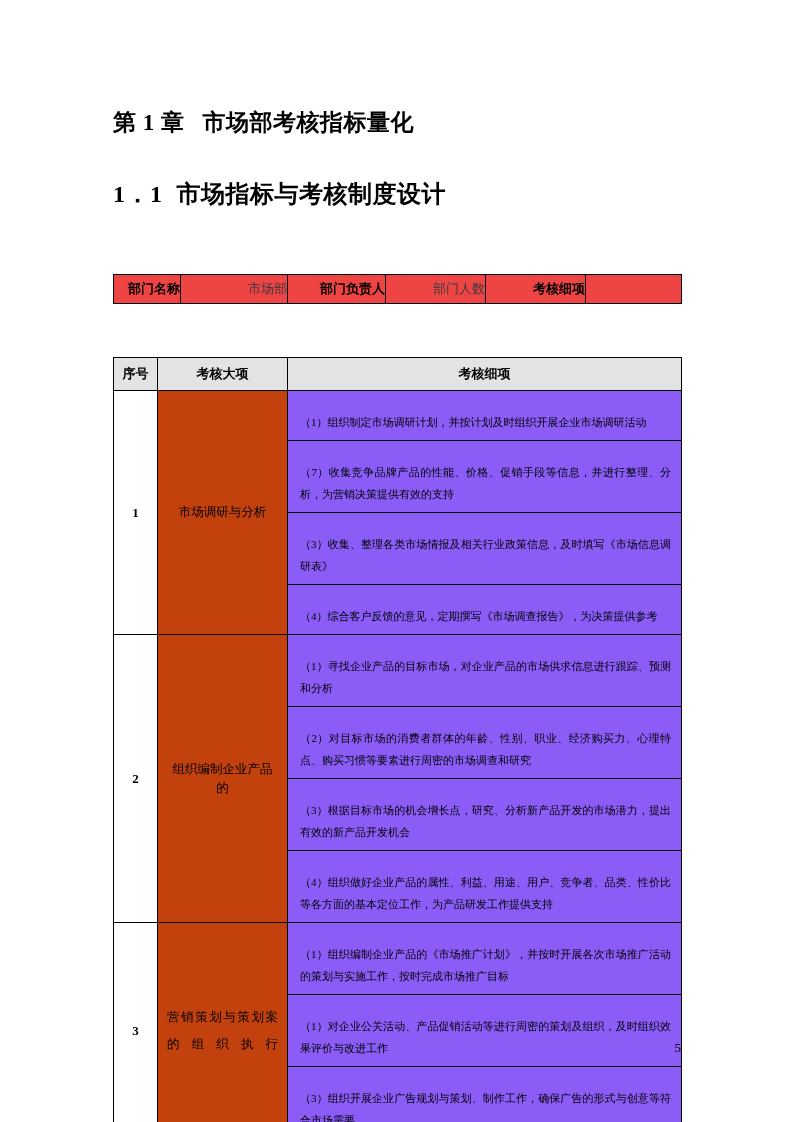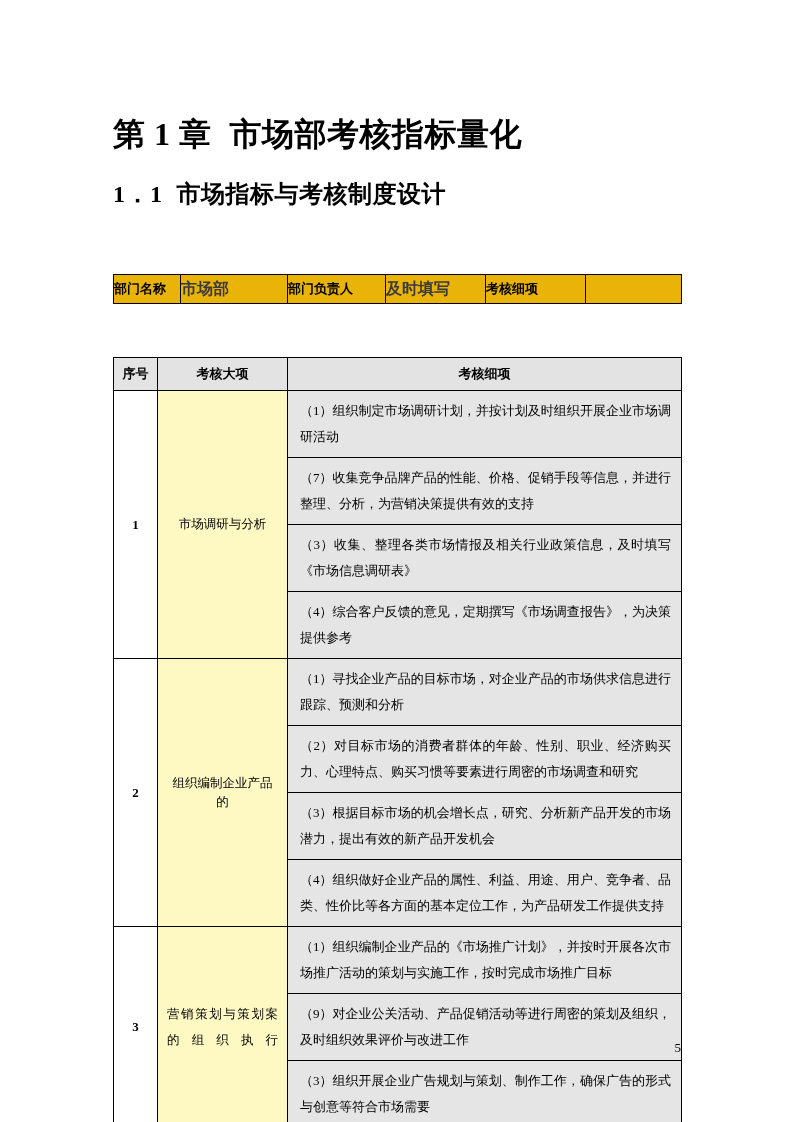--- a/index.html
+++ b/index.html
@@ -23,21 +23,21 @@
     width: 793px;
     height: 1122px;
     padding: 0;
   }
 
   
   .h-chapter {
     position: absolute;
     left: 113px;
     top: 94px;
-    font-size: 32px;
+    font-size: 23px;
     font-weight: bold;
     letter-spacing: 0.5px;
     white-space: nowrap;
     line-height: 1.2;
   }
   .h-chapter .gap { display: inline-block; width: 18px; }
 
   .h-section {
     position: absolute;
     left: 113px;
@@ -75,32 +75,31 @@
 
   
   .info-table {
     position: absolute;
     left: 113px;
     top: 274px;
     width: 568px;
   }
   .info-table td {
     height: 29px;
-    background: #eab308;
-    text-align: left;
+    background: #ef4444;
+    text-align: right;
     font-size: 12.5px;
   }
   .info-table td.label {
     font-weight: bold;
     font-size: 13px;
   }
   .info-table td.value {
     color: #3a3a3a;
-    font-size: 16px;
-    font-weight: bold;
+    font-size: 13px;
   }
 
   
   .main-table {
     position: absolute;
     left: 113px;
     top: 357px;
     width: 568px;
   }
   .main-table td.hd {
@@ -112,36 +111,36 @@
   }
   .main-table td.seq {
     text-align: center;
     font-size: 13px;
     font-weight: bold;
     background: #ffffff;
     width: 44px;
   }
   .main-table td.major {
     font-size: 12.5px;
-    background: #fef9c3;
+    background: #c2410c;
     width: 130px;
     padding: 0 9px;
     text-align: justify;
     text-align-last: justify;
     line-height: 2.1;
   }
   .main-table td.major.single {
     text-align: center;
     text-align-last: center;
     line-height: 1.5;
   }
   .main-table td.detail {
-    font-size: 13px;
-    background: #e5e5e5;
-    padding: 7px 10px 7px 12px;
+    font-size: 11px;
+    background: #8b5cf6;
+    padding: 20px 10px 7px 12px;
     text-align: justify;
     line-height: 2.0;
     vertical-align: middle;
   }
 
   
   .page-number {
     position: absolute;
     left: 0;
     top: 1040px;
@@ -171,21 +170,21 @@
         <col style="width:98px">
       <col style="width:100px">
         <col style="width:100px">
         <col style="width:96px">
     </colgroup>
     <tbody>
         <tr>
           <td class="label">部门名称</td>
           <td class="value">市场部</td>
           <td class="label">部门负责人</td>
-          <td class="value">及时填写</td>
+          <td class="value">部门人数</td>
           <td class="label">考核细项</td>
           <td class="value"></td>
         </tr>
       </tbody>
   </table>
 
   <table class="main-table">
     <colgroup>
       <col style="width:44px">
         <col style="width:130px">
@@ -224,21 +223,21 @@
         </tr>
         <tr>
           <td class="detail">（4）组织做好企业产品的属性、利益、用途、用户、竞争者、品类、性价比等各方面的基本定位工作，为产品研发工作提供支持</td>
         </tr>
         <tr>
           <td class="seq" rowspan="3">3</td>
           <td class="major" rowspan="3">营销策划与策划案的组织执行</td>
           <td class="detail">（1）组织编制企业产品的《市场推广计划》，并按时开展各次市场推广活动的策划与实施工作，按时完成市场推广目标</td>
         </tr>
         <tr>
-          <td class="detail">（9）对企业公关活动、产品促销活动等进行周密的策划及组织，及时组织效果评价与改进工作</td>
+          <td class="detail">（1）对企业公关活动、产品促销活动等进行周密的策划及组织，及时组织效果评价与改进工作</td>
         </tr>
         <tr>
           <td class="detail">（3）组织开展企业广告规划与策划、制作工作，确保广告的形式与创意等符合市场需要</td>
         </tr>
       </tbody>
   </table>
 
   <div class="page-number">5</div>
 
 </div>

